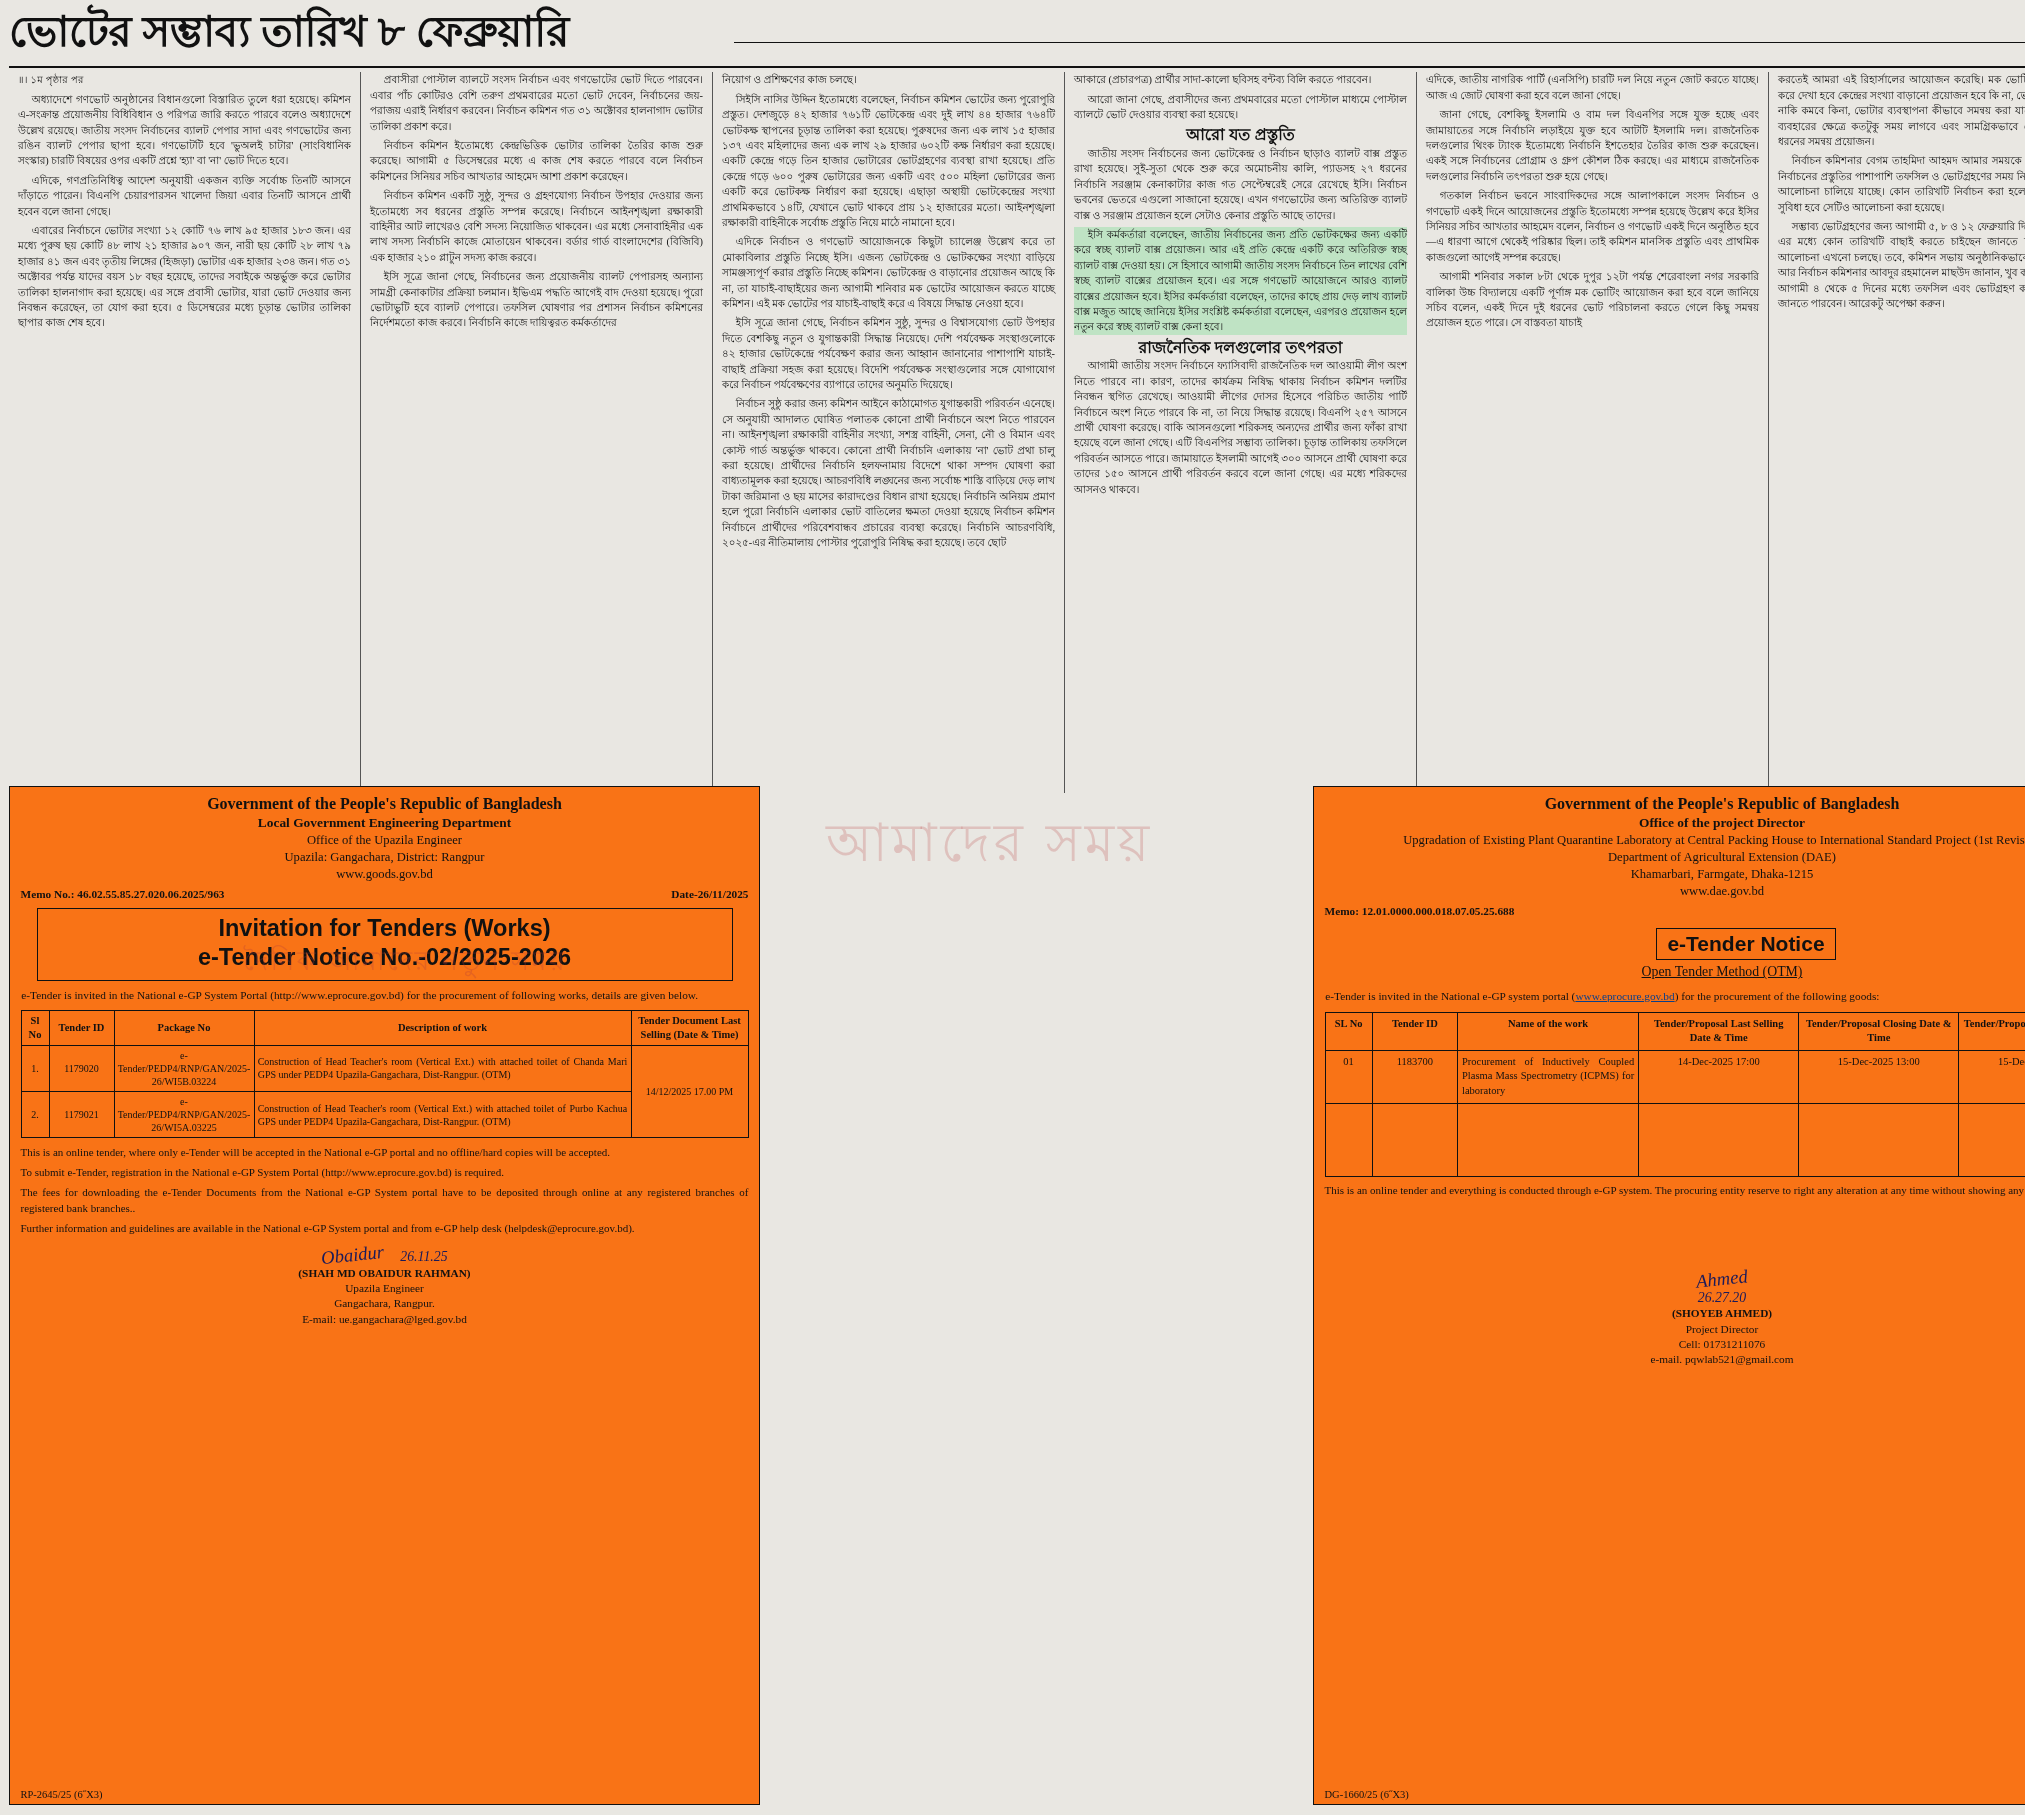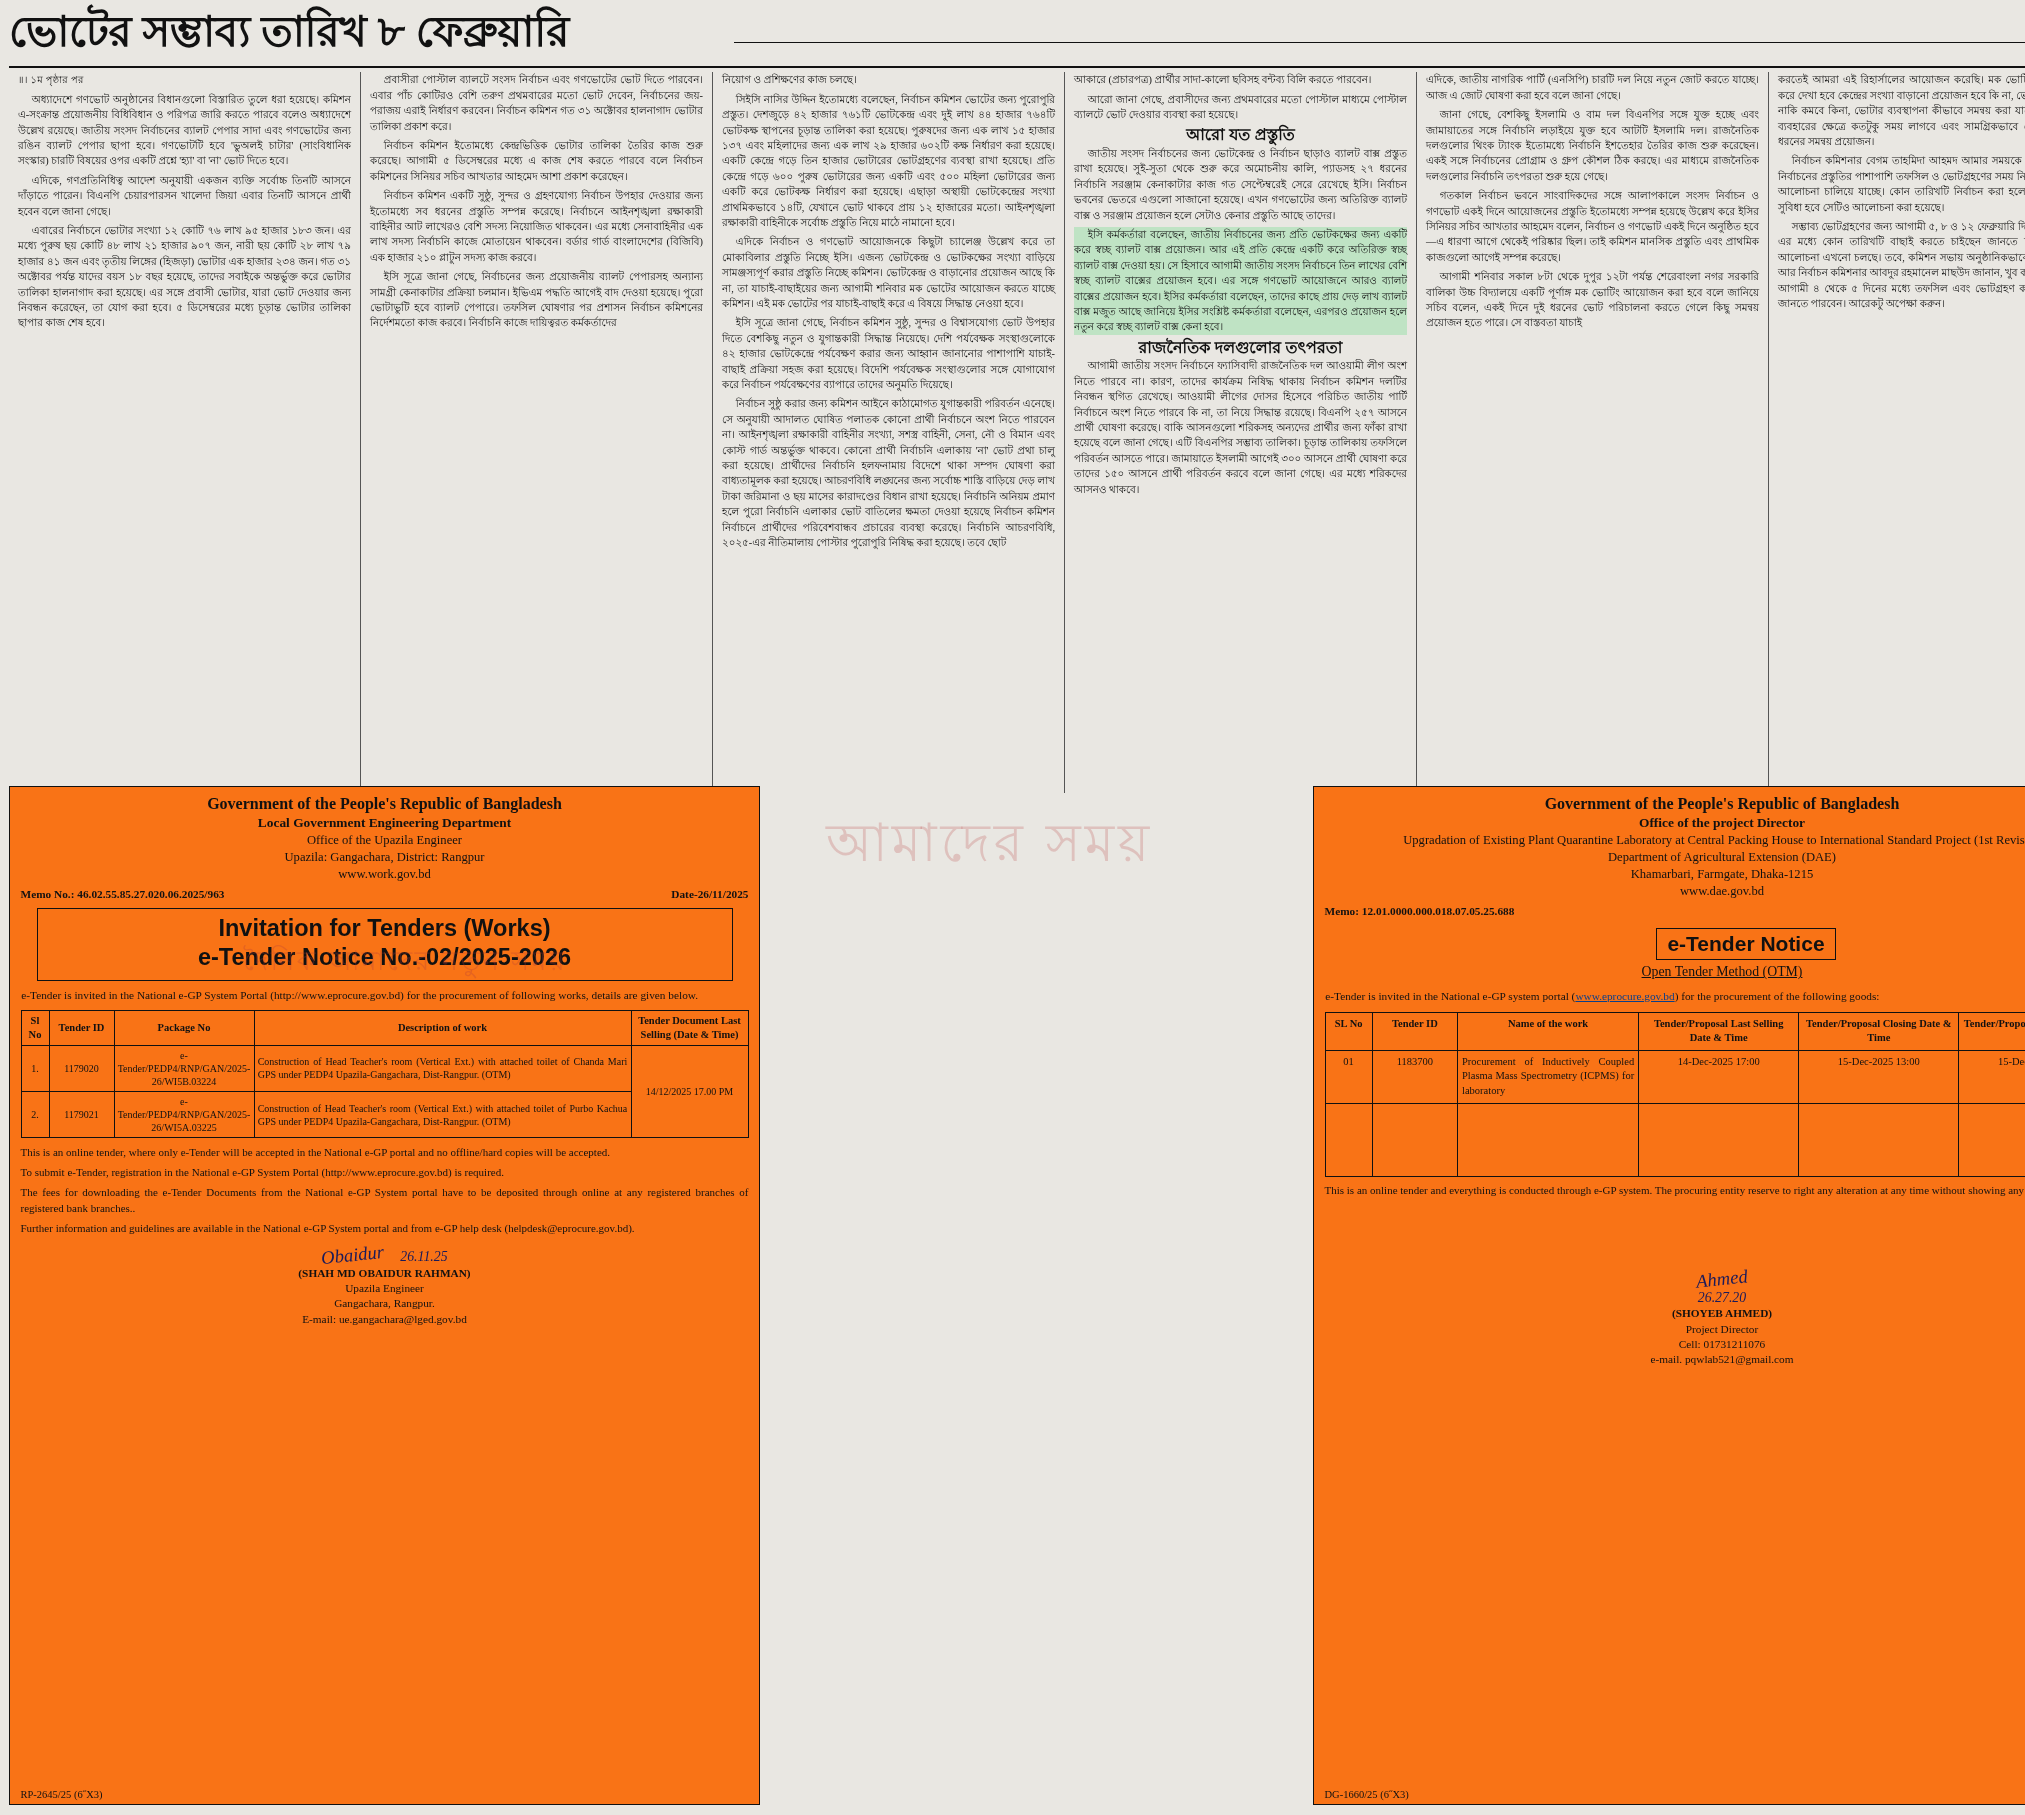--- a/index.html
+++ b/index.html
@@ -288,21 +288,21 @@
     </div>
   </div>
 
   <div class="ads">
 
     <div class="ad ad-left">
       <div class="gov-title">Government of the People's Republic of Bangladesh</div>
       <div class="gov-sub">Local Government Engineering Department</div>
       <div class="gov-line">Office of the Upazila Engineer</div>
       <div class="gov-line">Upazila: Gangachara, District: Rangpur</div>
-      <div class="gov-line">www.work.gov.bd</div>
+      <div class="gov-line">www.goods.gov.bd</div>
       <div class="memo-row">
         <span>Memo No.: 46.02.55.85.27.020.06.2025/963</span>
         <span>Date-26/11/2025</span>
       </div>
       <div class="title-box">
         <div class="t1">Invitation for Tenders (Works)</div>
         <div class="t1">e-Tender Notice No.-02/2025-2026</div>
       </div>
       <div class="intro">e-Tender is invited in the National e-GP System Portal (http://www.eprocure.gov.bd) for the procurement of following works, details are given below.</div>
 

